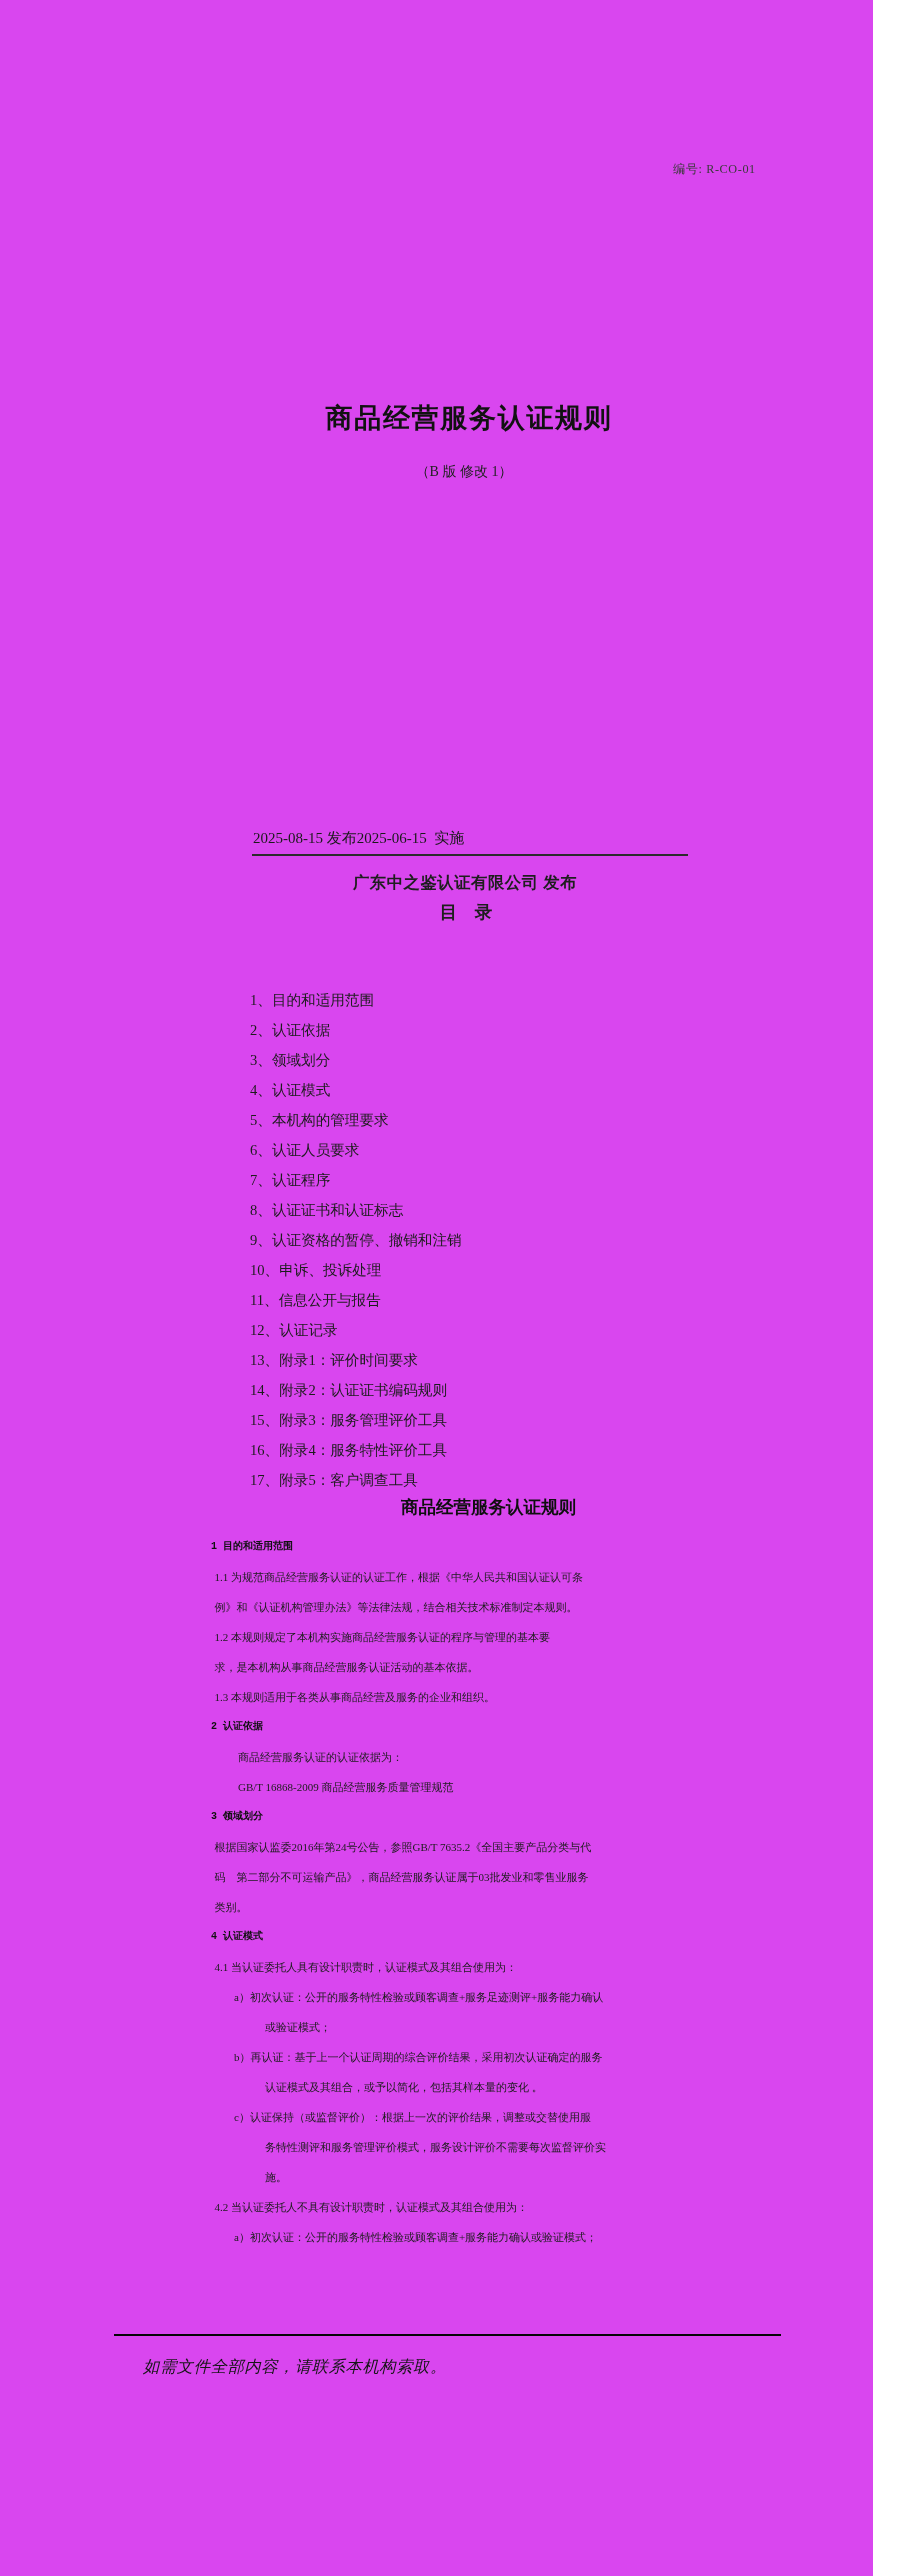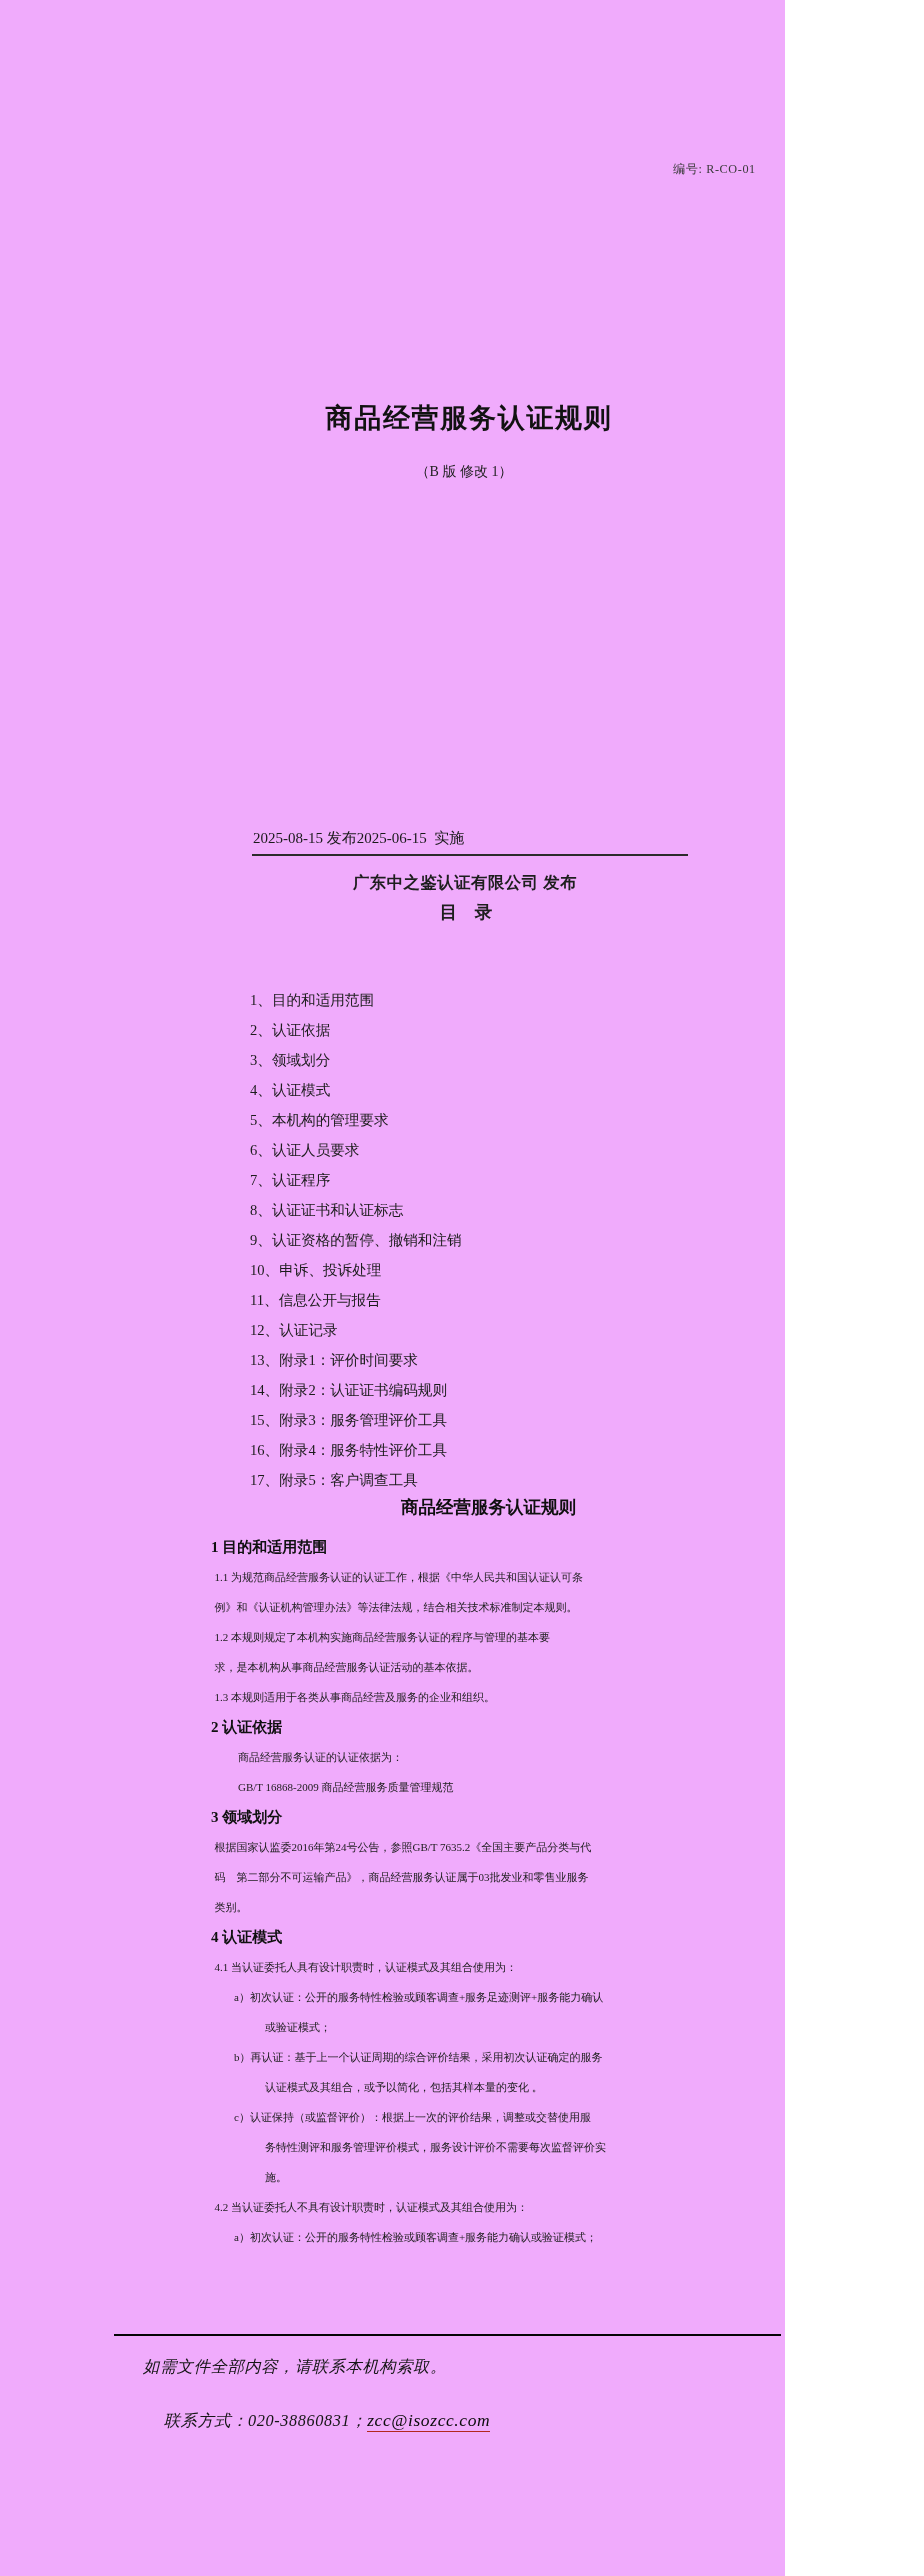--- a/index.html
+++ b/index.html
@@ -1,40 +1,39 @@
 <!DOCTYPE html>
 <html style="font-size:9.3px"><head>
 <meta charset="utf-8">
 <style>
   html,body{margin:0;padding:0;background:#ffffff;}
   .page{
     position:relative;
-    width:765px;
+    width:873px;
     height:2576px;
-    background:#f0abfc;
+    background:#d946ef;
     font-family:"Liberation Serif","DejaVu Serif",serif;
     color:#1e1e1e;
     overflow:hidden;
-    padding-left:20px;
   }
   .abs{position:absolute;white-space:pre;}
   .doc-number{top:161px;left:673px;font-size:12.2px;color:#3a3a3a;letter-spacing:0.6px;}
   .cover-title{top:400px;left:0;width:938px;text-align:center;font-size:27px;font-weight:bold;letter-spacing:1.7px;color:#111;white-space:pre;}
   .cover-subtitle{top:463px;left:0;width:928px;text-align:center;font-size:14px;color:#222;white-space:pre;}
   .date-row{top:829px;left:253px;width:434px;display:flex;font-size:15px;color:#1a1a1a;}
   .date-row span{white-space:pre;}
   .date-rule{top:854px;left:252px;width:436px;height:1.7px;background:#2b2b2b;}
   .publisher{top:872px;left:0;width:930px;text-align:center;font-size:16.3px;font-weight:bold;letter-spacing:0.6px;white-space:pre;}
   .toc-title{top:900px;left:0;width:932px;text-align:center;font-size:17.5px;font-weight:bold;white-space:pre;}
   .toc{top:985px;left:250px;width:524px;}
   .toc .line{height:30px;line-height:30px;font-size:14.6px;white-space:pre;color:#1c1c1c;}
   .body-title{top:1495px;left:213px;width:551px;text-align:center;font-size:17.5px;font-weight:bold;color:#0f0f0f;white-space:pre;}
   .content{top:1532px;left:211px;width:559px;}
   .content .line{height:30px;line-height:30px;font-size:11px;white-space:pre;color:#1c1c1c;}
-  .content .h{font-weight:bold;font-size:15px;color:#101010;padding-left:0;}
+  .content .h{font-weight:bold;font-size:10px;color:#101010;padding-left:0;font-family:Liberation Mono, monospace;}
   .content .p{padding-left:3.5px;}
   .content .ind{padding-left:27px;}
   .content .sub{padding-left:23px;}
   .content .cont{padding-left:54px;}
   .footer-rule{top:2334px;left:114px;width:667px;height:2.3px;background:#050505;}
   .footer-note{top:2356px;left:143px;font-size:16.3px;font-style:italic;color:#161616;letter-spacing:0.6px;}
   .contact-line{top:2390px;left:145px;font-size:16.3px;font-style:italic;color:#161616;letter-spacing:0.6px;}
   .contact-line .email{
     font-size:17.5px;
     font-style:italic;
@@ -64,18 +63,15 @@
 
   <div class="abs toc-title">目　录</div>
   <div class="abs toc"><div class="line">1、目的和适用范围</div><div class="line">2、认证依据</div><div class="line">3、领域划分</div><div class="line">4、认证模式</div><div class="line">5、本机构的管理要求</div><div class="line">6、认证人员要求</div><div class="line">7、认证程序</div><div class="line">8、认证证书和认证标志</div><div class="line">9、认证资格的暂停、撤销和注销</div><div class="line">10、申诉、投诉处理</div><div class="line">11、信息公开与报告</div><div class="line">12、认证记录</div><div class="line">13、附录1：评价时间要求</div><div class="line">14、附录2：认证证书编码规则</div><div class="line">15、附录3：服务管理评价工具</div><div class="line">16、附录4：服务特性评价工具</div><div class="line">17、附录5：客户调查工具</div></div>
 
   <div class="abs body-title">商品经营服务认证规则</div>
 
   <div class="abs content"><div class="line h">1 目的和适用范围</div><div class="line p">1.1 为规范商品经营服务认证的认证工作，根据《中华人民共和国认证认可条</div><div class="line p">例》和《认证机构管理办法》等法律法规，结合相关技术标准制定本规则。</div><div class="line p">1.2 本规则规定了本机构实施商品经营服务认证的程序与管理的基本要</div><div class="line p">求，是本机构从事商品经营服务认证活动的基本依据。</div><div class="line p">1.3 本规则适用于各类从事商品经营及服务的企业和组织。</div><div class="line h">2 认证依据</div><div class="line ind">商品经营服务认证的认证依据为：</div><div class="line ind">GB/T 16868-2009 商品经营服务质量管理规范</div><div class="line h">3 领域划分</div><div class="line p">根据国家认监委2016年第24号公告，参照GB/T 7635.2《全国主要产品分类与代</div><div class="line p">码　第二部分不可运输产品》，商品经营服务认证属于03批发业和零售业服务</div><div class="line p">类别。</div><div class="line h">4 认证模式</div><div class="line p">4.1 当认证委托人具有设计职责时，认证模式及其组合使用为：</div><div class="line sub">a）初次认证：公开的服务特性检验或顾客调查+服务足迹测评+服务能力确认</div><div class="line cont">或验证模式；</div><div class="line sub">b）再认证：基于上一个认证周期的综合评价结果，采用初次认证确定的服务</div><div class="line cont">认证模式及其组合，或予以简化，包括其样本量的变化 。</div><div class="line sub">c）认证保持（或监督评价）：根据上一次的评价结果，调整或交替使用服</div><div class="line cont">务特性测评和服务管理评价模式，服务设计评价不需要每次监督评价实</div><div class="line cont">施。</div><div class="line p">4.2 当认证委托人不具有设计职责时，认证模式及其组合使用为：</div><div class="line sub">a）初次认证：公开的服务特性检验或顾客调查+服务能力确认或验证模式；</div></div>
 
   <div class="abs footer-rule"></div>
   <div class="abs footer-note">如需文件全部内容，请联系本机构索取。</div>
-  <div class="abs contact-line">
-    <span>联系方式：020-38860831；</span><span class="email">zcc@isozcc.com</span>
-  </div>
 
 </div>
 
 
 </body></html>

